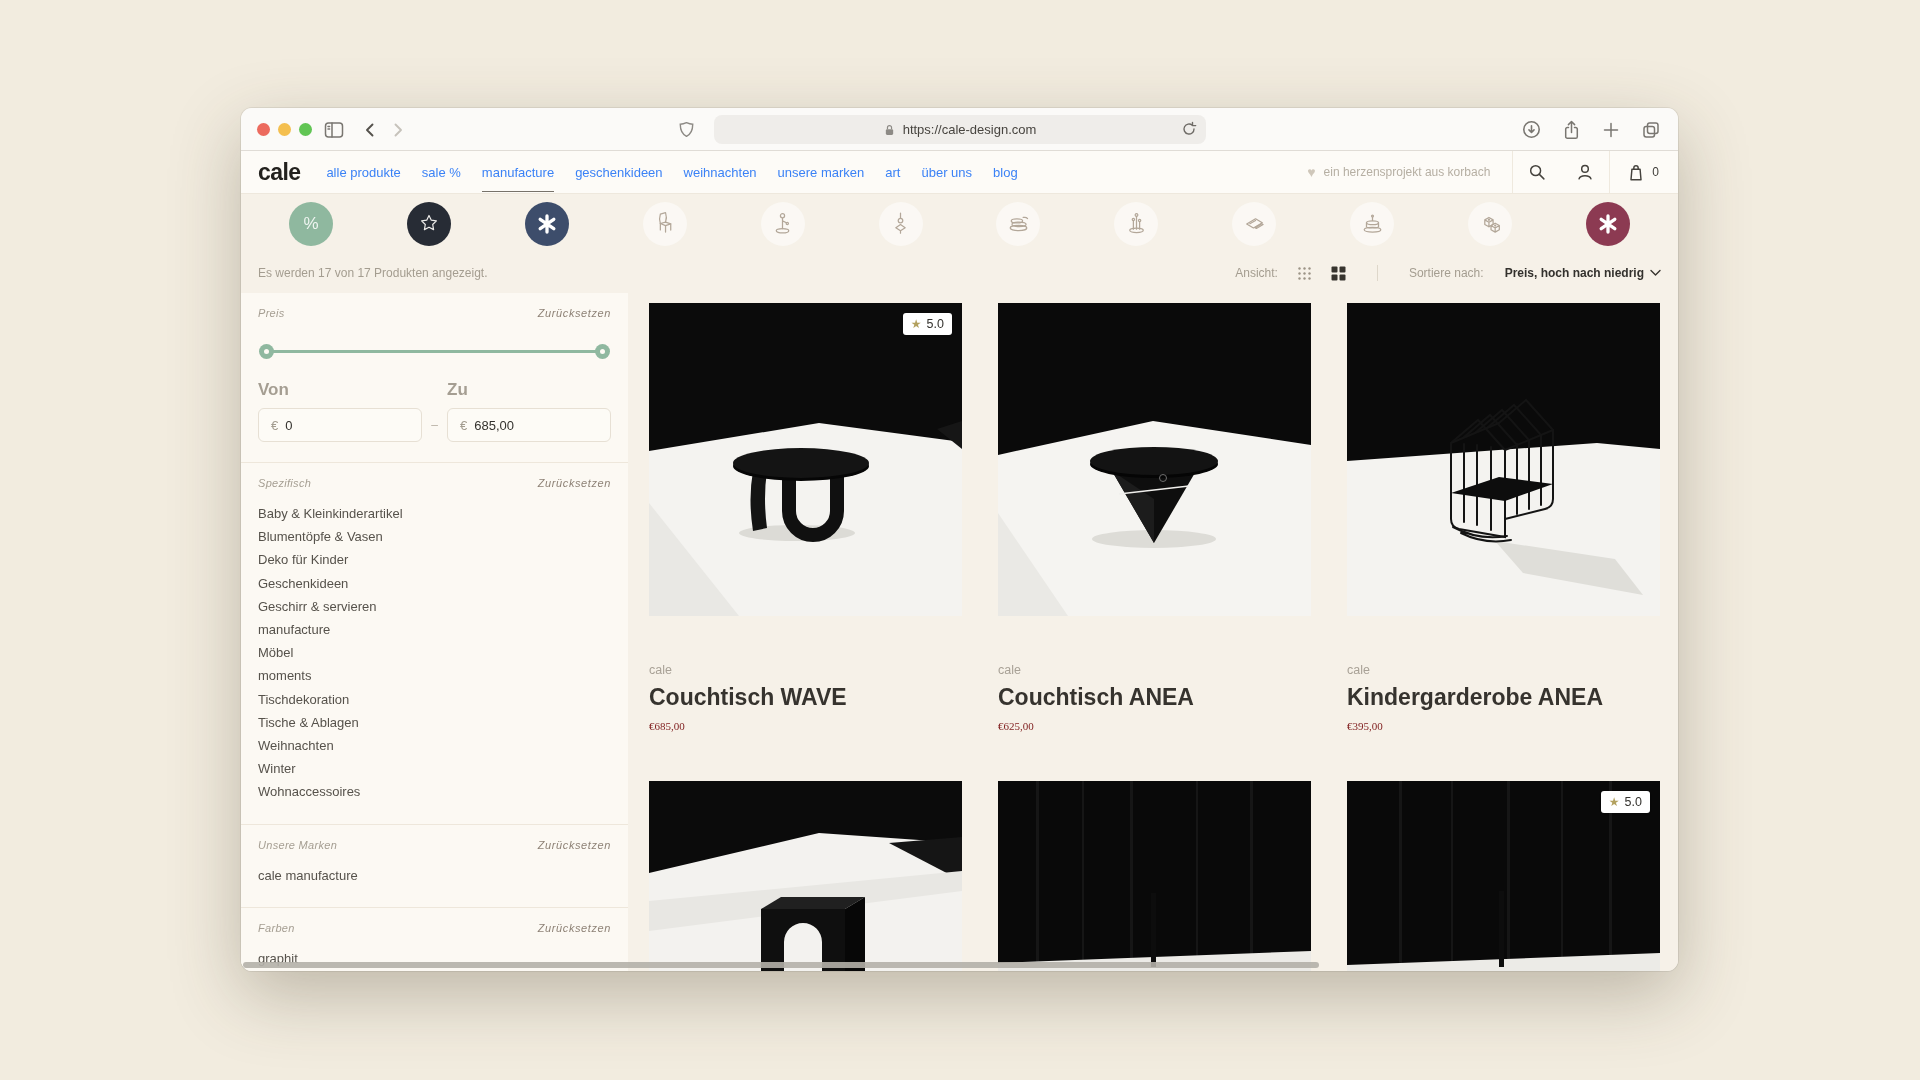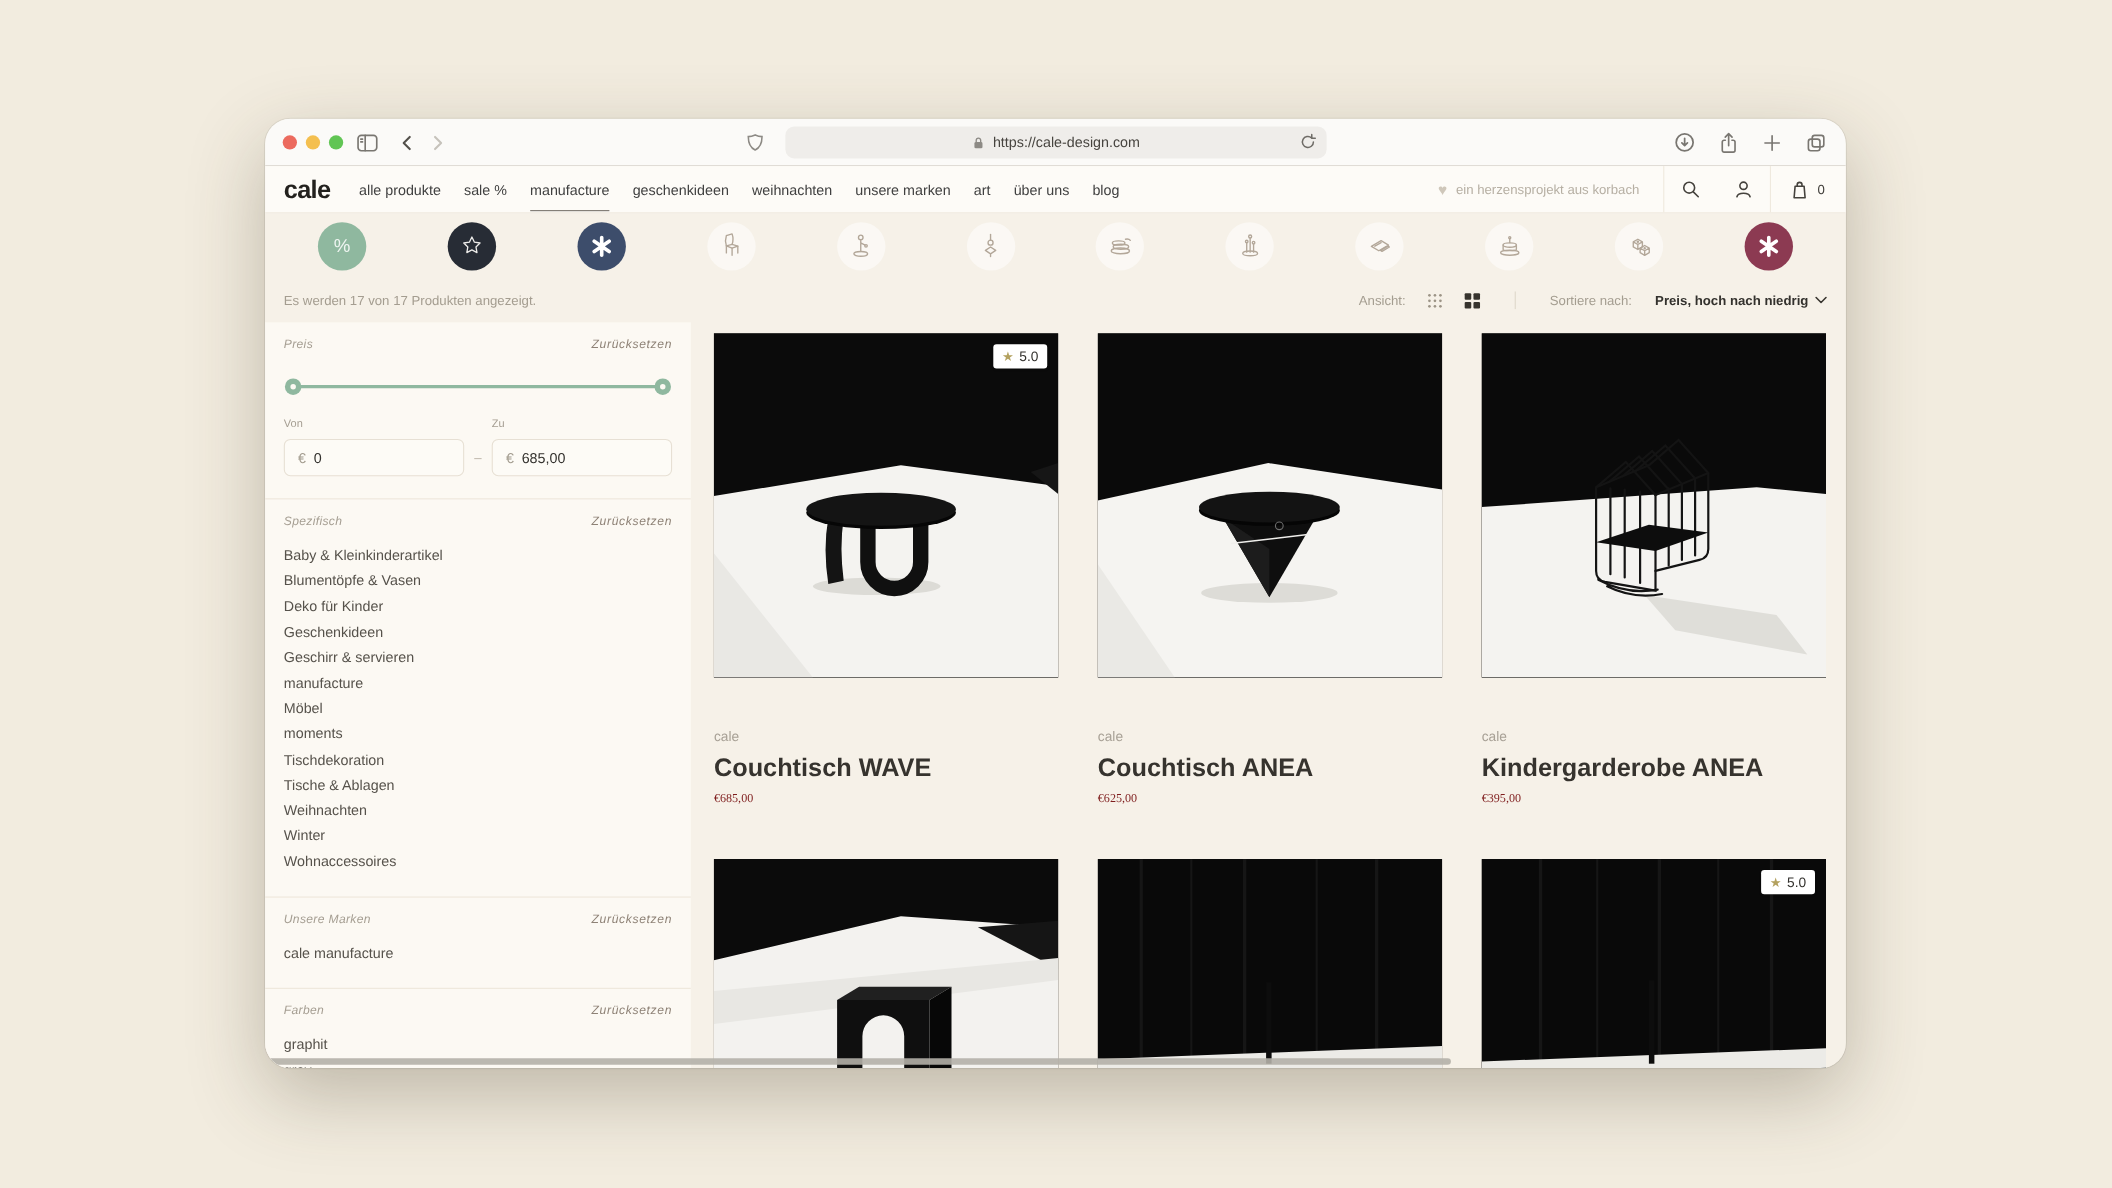--- a/index.html
+++ b/index.html
@@ -1,41 +1,41 @@
 <!DOCTYPE html>
 <html><head>
 <meta charset="utf-8">
 <style>
   * { margin:0; padding:0; box-sizing:border-box; }
   html,body { width:1920px; height:1080px; }
   body { font-family:"Liberation Sans","DejaVu Sans",sans-serif; background:#f2ecdf; position:relative; overflow:hidden; }
 
   .window { position:absolute; left:241px; top:108px; width:1437px; height:863px;
-    border-radius:23px; background:#f6f1e8; overflow:hidden;
+    border-radius:11px; background:#f6f1e8; overflow:hidden;
     box-shadow:0 24px 70px rgba(70,58,40,.30), 0 0 0 1px rgba(0,0,0,.07); }
 
   
   .chrome { height:43px; background:#fbfaf8; border-bottom:1px solid #e0dcd6; position:relative; }
   .traffic { position:absolute; left:16px; top:15px; display:flex; gap:8px; }
   .tl { width:13px; height:13px; border-radius:50%; }
   .tl.r { background:#ec6a5e; } .tl.y { background:#f4bf4f; } .tl.g { background:#61c554; }
   .chrome-ic { position:absolute; top:0; height:43px; display:flex; align-items:center; color:#6f6c67; }
   .chrome svg { display:block; }
   .urlbar { position:absolute; left:50%; top:7px; transform:translateX(-50%); width:492px; height:29px;
     border-radius:8px; background:#efedea; display:flex; align-items:center; justify-content:center; gap:7px;
     font-size:13px; color:#47443f; }
   .urlbar .reload { position:absolute; right:9px; top:6px; }
   .chrome-right { position:absolute; right:17px; top:0; height:43px; display:flex; align-items:center; gap:21px; }
 
   
   .site { position:absolute; top:43px; left:0; right:0; bottom:0; background:#f6f1e8; }
 
   .navbar { height:43px; background:#fdfbf7; border-bottom:1px solid #eee8dd; display:flex; align-items:center; padding:0 0 0 17px; }
   .logo { font-size:23px; font-weight:700; letter-spacing:-.6px; color:#23211e; cursor:pointer; }
-  .nav-links { display:flex; gap:21px; margin-left:26px; font-size:13px; color:#404040; }
+  .nav-links { display:flex; gap:21px; margin-left:26px; font-size:13px; color:#3b82f6; }
   .nav-link { cursor:pointer; position:relative; white-space:nowrap; }
   .nav-link.active::after { content:""; position:absolute; left:0; right:0; bottom:-12px; height:1px; background:#77726a; }
   .nav-right { margin-left:auto; display:flex; align-items:center; height:100%; }
   .tagline { display:flex; align-items:center; gap:8px; font-size:12px; color:#b6afa3; padding-right:22px; }
   .heart { color:#cfc7ba; font-size:14px; }
   .v-div { width:1px; height:100%; background:#efe9de; }
   .nav-icbtn { padding:0 13px; height:100%; display:flex; align-items:center; cursor:pointer; }
   .cart-group { display:flex; align-items:center; gap:6px; padding:0 19px 0 16px; height:100%; cursor:pointer; font-size:12px; color:#3f3d39; }
 
   .catrow { height:59px; display:flex; align-items:center; justify-content:space-between; padding:0 48px; }
@@ -55,21 +55,21 @@
   .section:last-child { border-bottom:none; }
   .sec-head { display:flex; justify-content:space-between; align-items:center;font-style:italic; }
   .sec-title { font-size:11px; color:#a59e92; letter-spacing:.3px; }
   .reset { font-size:11px; color:#8f checking8377; color:#8e8276; letter-spacing:.6px; cursor:pointer; }
   .slider { margin:25px 3px 0; position:relative; height:15px; }
   .track { position:absolute; top:6px; left:0; right:0; height:3px; background:#8fb89f; border-radius:2px; }
   .handle { position:absolute; top:0; width:15px; height:15px; border-radius:50%; background:#8fb89f; cursor:pointer; }
   .handle::after { content:""; position:absolute; left:5px; top:5px; width:5px; height:5px; border-radius:50%; background:#fcf9f3; }
   .handle.min { left:-2px; } .handle.max { right:-2px; }
   .price-grid { display:grid; grid-template-columns:164px 25px 164px; margin-top:21px; }
-  .io-label { font-size:10px; color:#a59e92; margin-bottom:8px; }
+  .io-label { font-size:17px; color:#a59e92; margin-bottom:8px;font-weight:bold; }
   .pinput { height:34px; background:#fdfbf6; border:1px solid #e7e0d4; border-radius:6px; display:flex; align-items:center; gap:7px; padding:0 12px; font-size:13px; color:#34322e; cursor:text; }
   .cur { color:#a39c8f; }
   .dash { display:flex; align-items:center; justify-content:center; color:#b9b2a6; font-size:12px; }
   .f-list { margin-top:13px; }
   .f-item { font-size:13px; color:#56524b; line-height:23.2px; cursor:pointer; white-space:nowrap; }
 
   
   .grid { position:absolute; left:408px; top:152px; display:grid; grid-template-columns:repeat(3,313px); column-gap:36px; }
   .card { width:313px; height:478px; position:relative; cursor:pointer; }
   .imgwrap { width:313px; height:313px; position:relative; background:#0b0b0b; overflow:hidden; }

